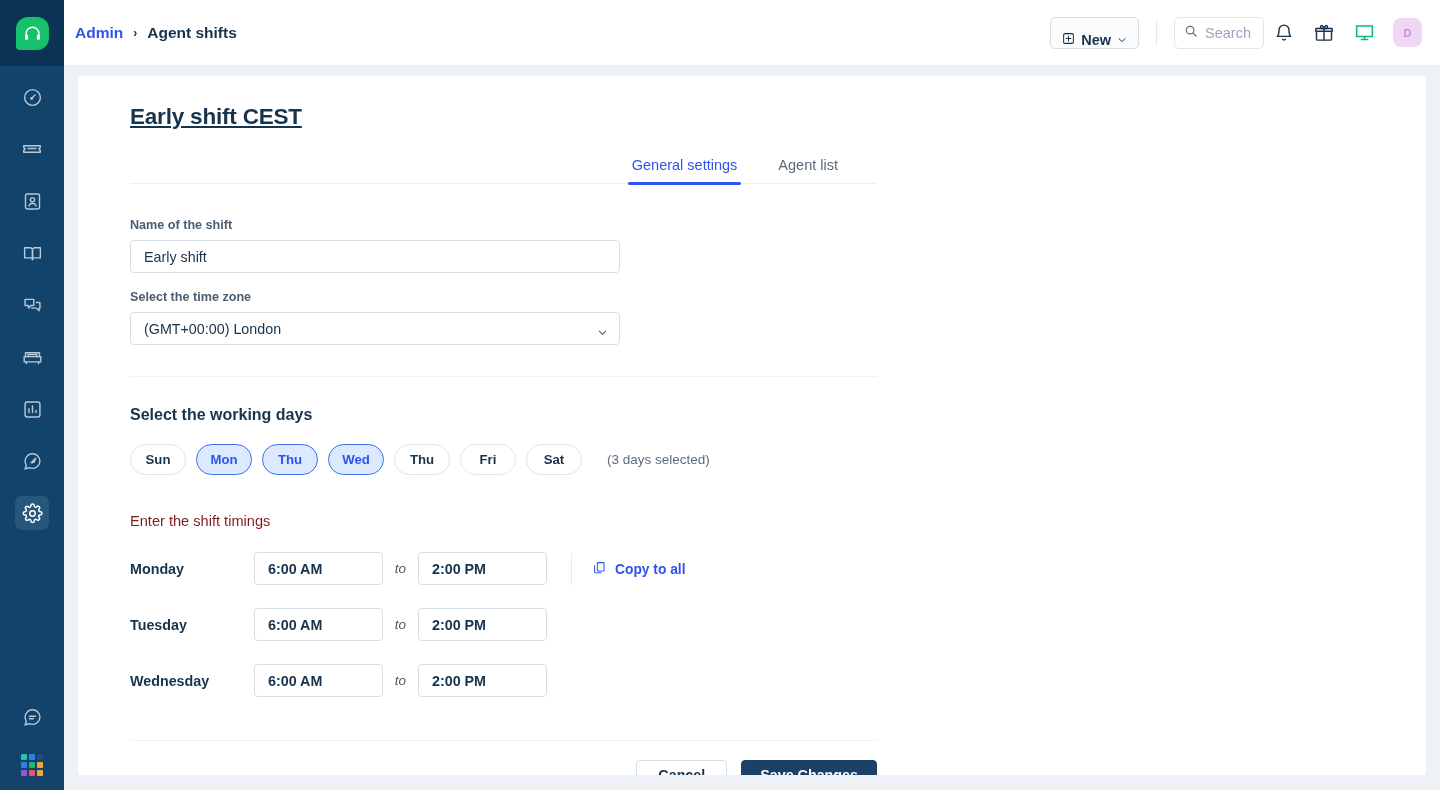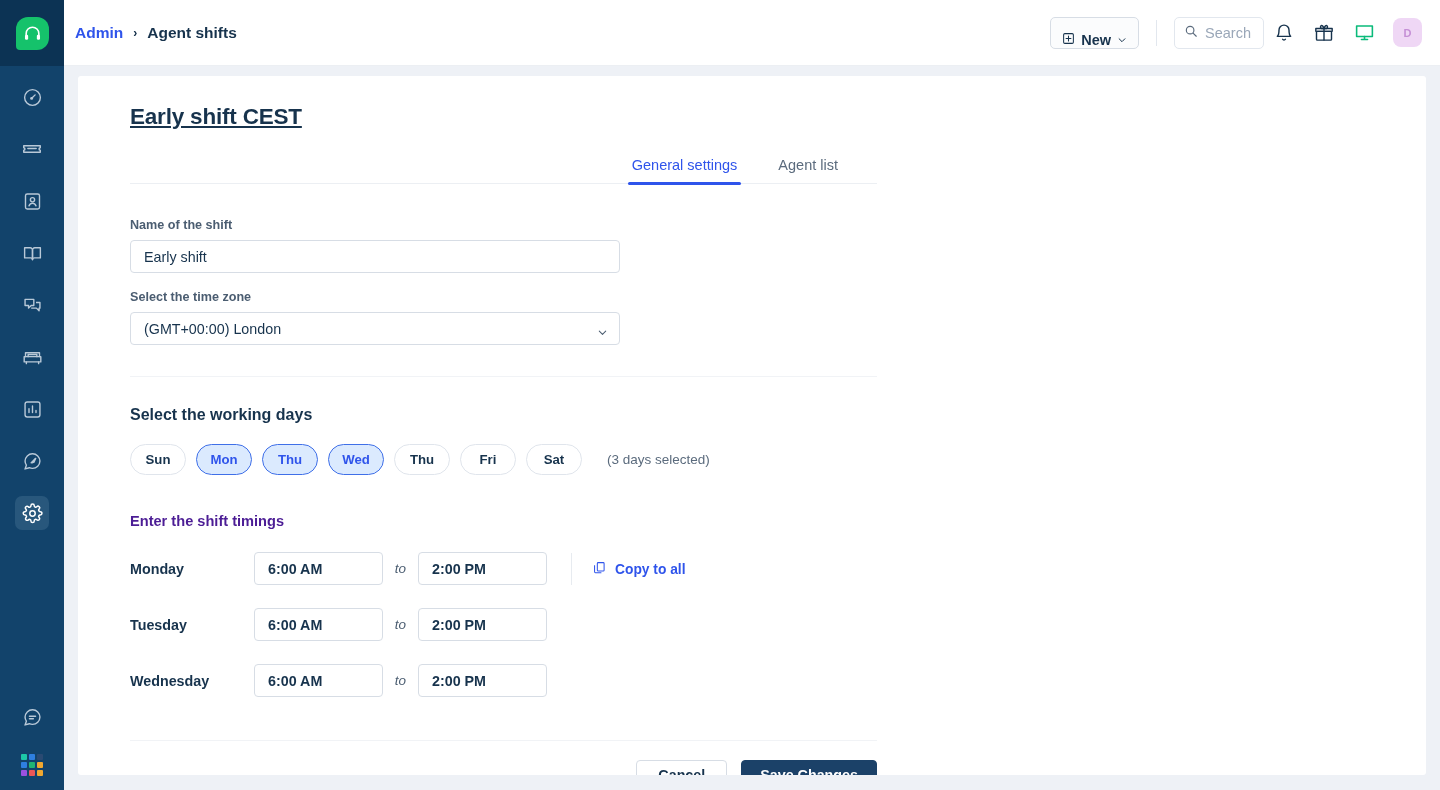--- a/index.html
+++ b/index.html
@@ -187,21 +187,21 @@
     cursor: pointer;
   }
   .day-chip.selected {
     border-color: #3f6fe8; background: #dbeafe; color: #2f54eb;
   }
   .days-note {
     margin-left: 15px; font-size: 13.5px; color: #5b6b7d;
   }
 
   .timings-title {
-    font-size: 14.6px; font-weight: bold; color: #4c1d95;
+    font-size: 14.6px; font-weight: normal; color: #7f1d1d;
     margin-top: 38px;
   }
   .time-row {
     display: flex; align-items: center;
     margin-top: 23px;
   }
   .time-row-day {
     width: 124px; font-size: 14.3px; font-weight: bold; color: #17334d;
   }
   .time-input {

